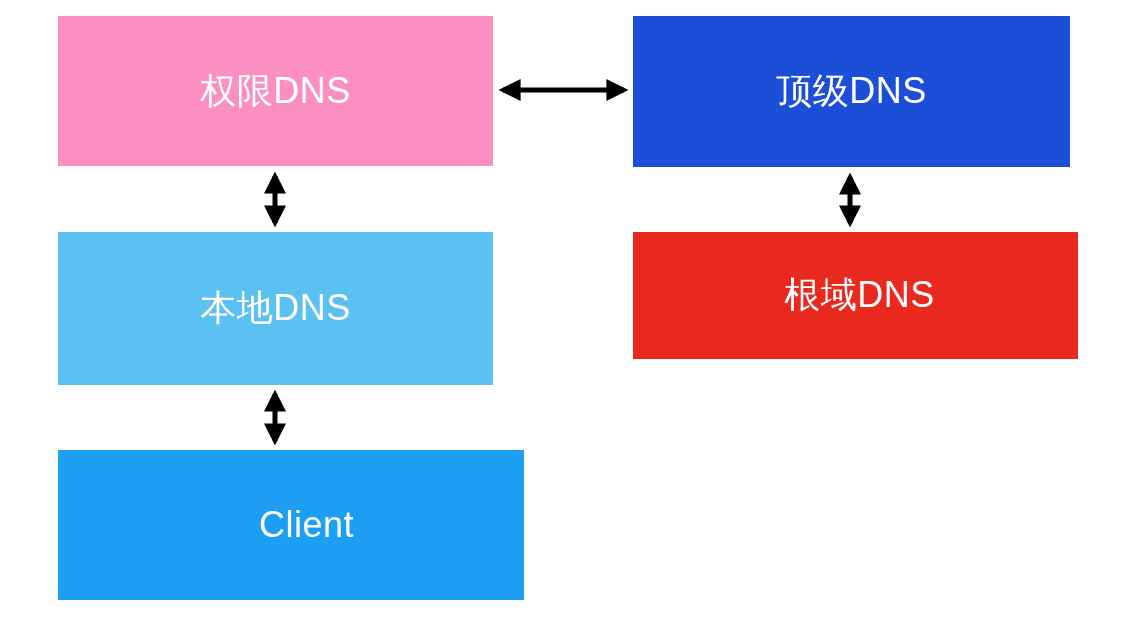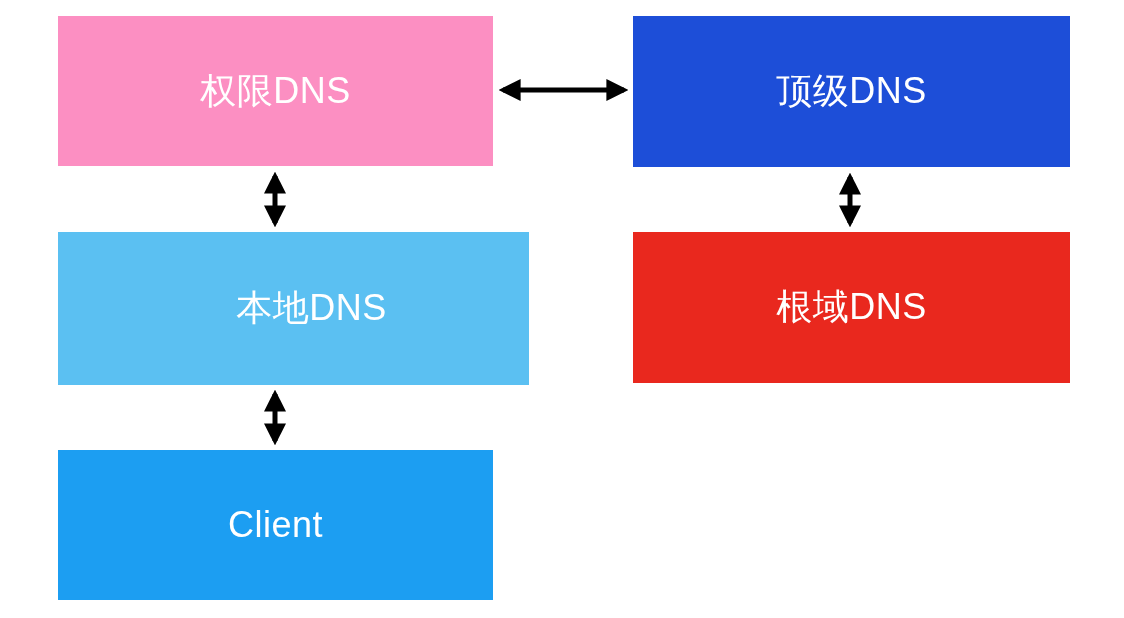--- a/index.html
+++ b/index.html
@@ -21,21 +21,21 @@
     align-items: center;
     justify-content: center;
     font-size: 36px;
     font-weight: normal;
     letter-spacing: 0.5px;
   }
   
   .node-auth   { left: 58px;  top: 16px;  width: 435px; height: 150px; }
   .node-top    { left: 633px; top: 16px;  width: 437px; height: 151px; }
   .node-local  { left: 58px;  top: 232px; width: 435px; height: 153px; }
-  .node-root   { left: 633px; top: 232px; width: 437px; height: 151px; }
+  .node-root   { left: 633px; top: 232px; width: 437px; height: 127px; padding-left: 8px; }
   .node-client { left: 58px;  top: 450px; width: 435px; height: 150px; }
   .edges-layer {
     position: absolute;
     left: 0; top: 0;
     width: 1124px; height: 618px;
     pointer-events: none;
   }
 </style>
 </head>
 <body>
@@ -43,29 +43,29 @@
 <div class="canvas" style="background: rgb(255, 255, 255);">
 
   <div class="node node-auth" style="background: rgb(252, 143, 194); color: rgb(255, 255, 255);">
     <span>权限DNS</span>
   </div>
 
   <div class="node node-top" style="background: #1d4ed8; color: rgb(255, 255, 255);">
     <span>顶级DNS</span>
   </div>
 
-  <div class="node node-local" style="background: rgb(91, 192, 242); color: rgb(255, 255, 255); padding-left: 36px;">
+  <div class="node node-local" style="background: rgb(91, 192, 242); color: rgb(255, 255, 255);">
     <span>本地DNS</span>
   </div>
 
   <div class="node node-root" style="background: rgb(233, 40, 30); color: rgb(255, 255, 255);">
     <span>根域DNS</span>
   </div>
 
-  <div class="node node-client" style="background: rgb(28, 158, 242); color: rgb(255, 255, 255);">
+  <div class="node node-client" style="background: rgb(28, 158, 242); color: rgb(255, 255, 255); padding-left: 31px;">
     <span>Client</span>
   </div>
 
   <svg class="edges-layer" width="1124" height="618" viewBox="0 0 1124 618" xmlns="http://www.w3.org/2000/svg">
     <defs>
       <marker id="ah" viewBox="0 0 10 10" refX="8" refY="5" markerWidth="4.4" markerHeight="4.4" orient="auto-start-reverse">
         <path d="M0,0 L10,5 L0,10 z" class="edge-head" fill="#000000"></path>
       </marker>
     </defs>
     <line class="edge" x1="503" y1="90" x2="624" y2="90" stroke-width="5" marker-start="url(#ah)" marker-end="url(#ah)" stroke="#000000"></line>

